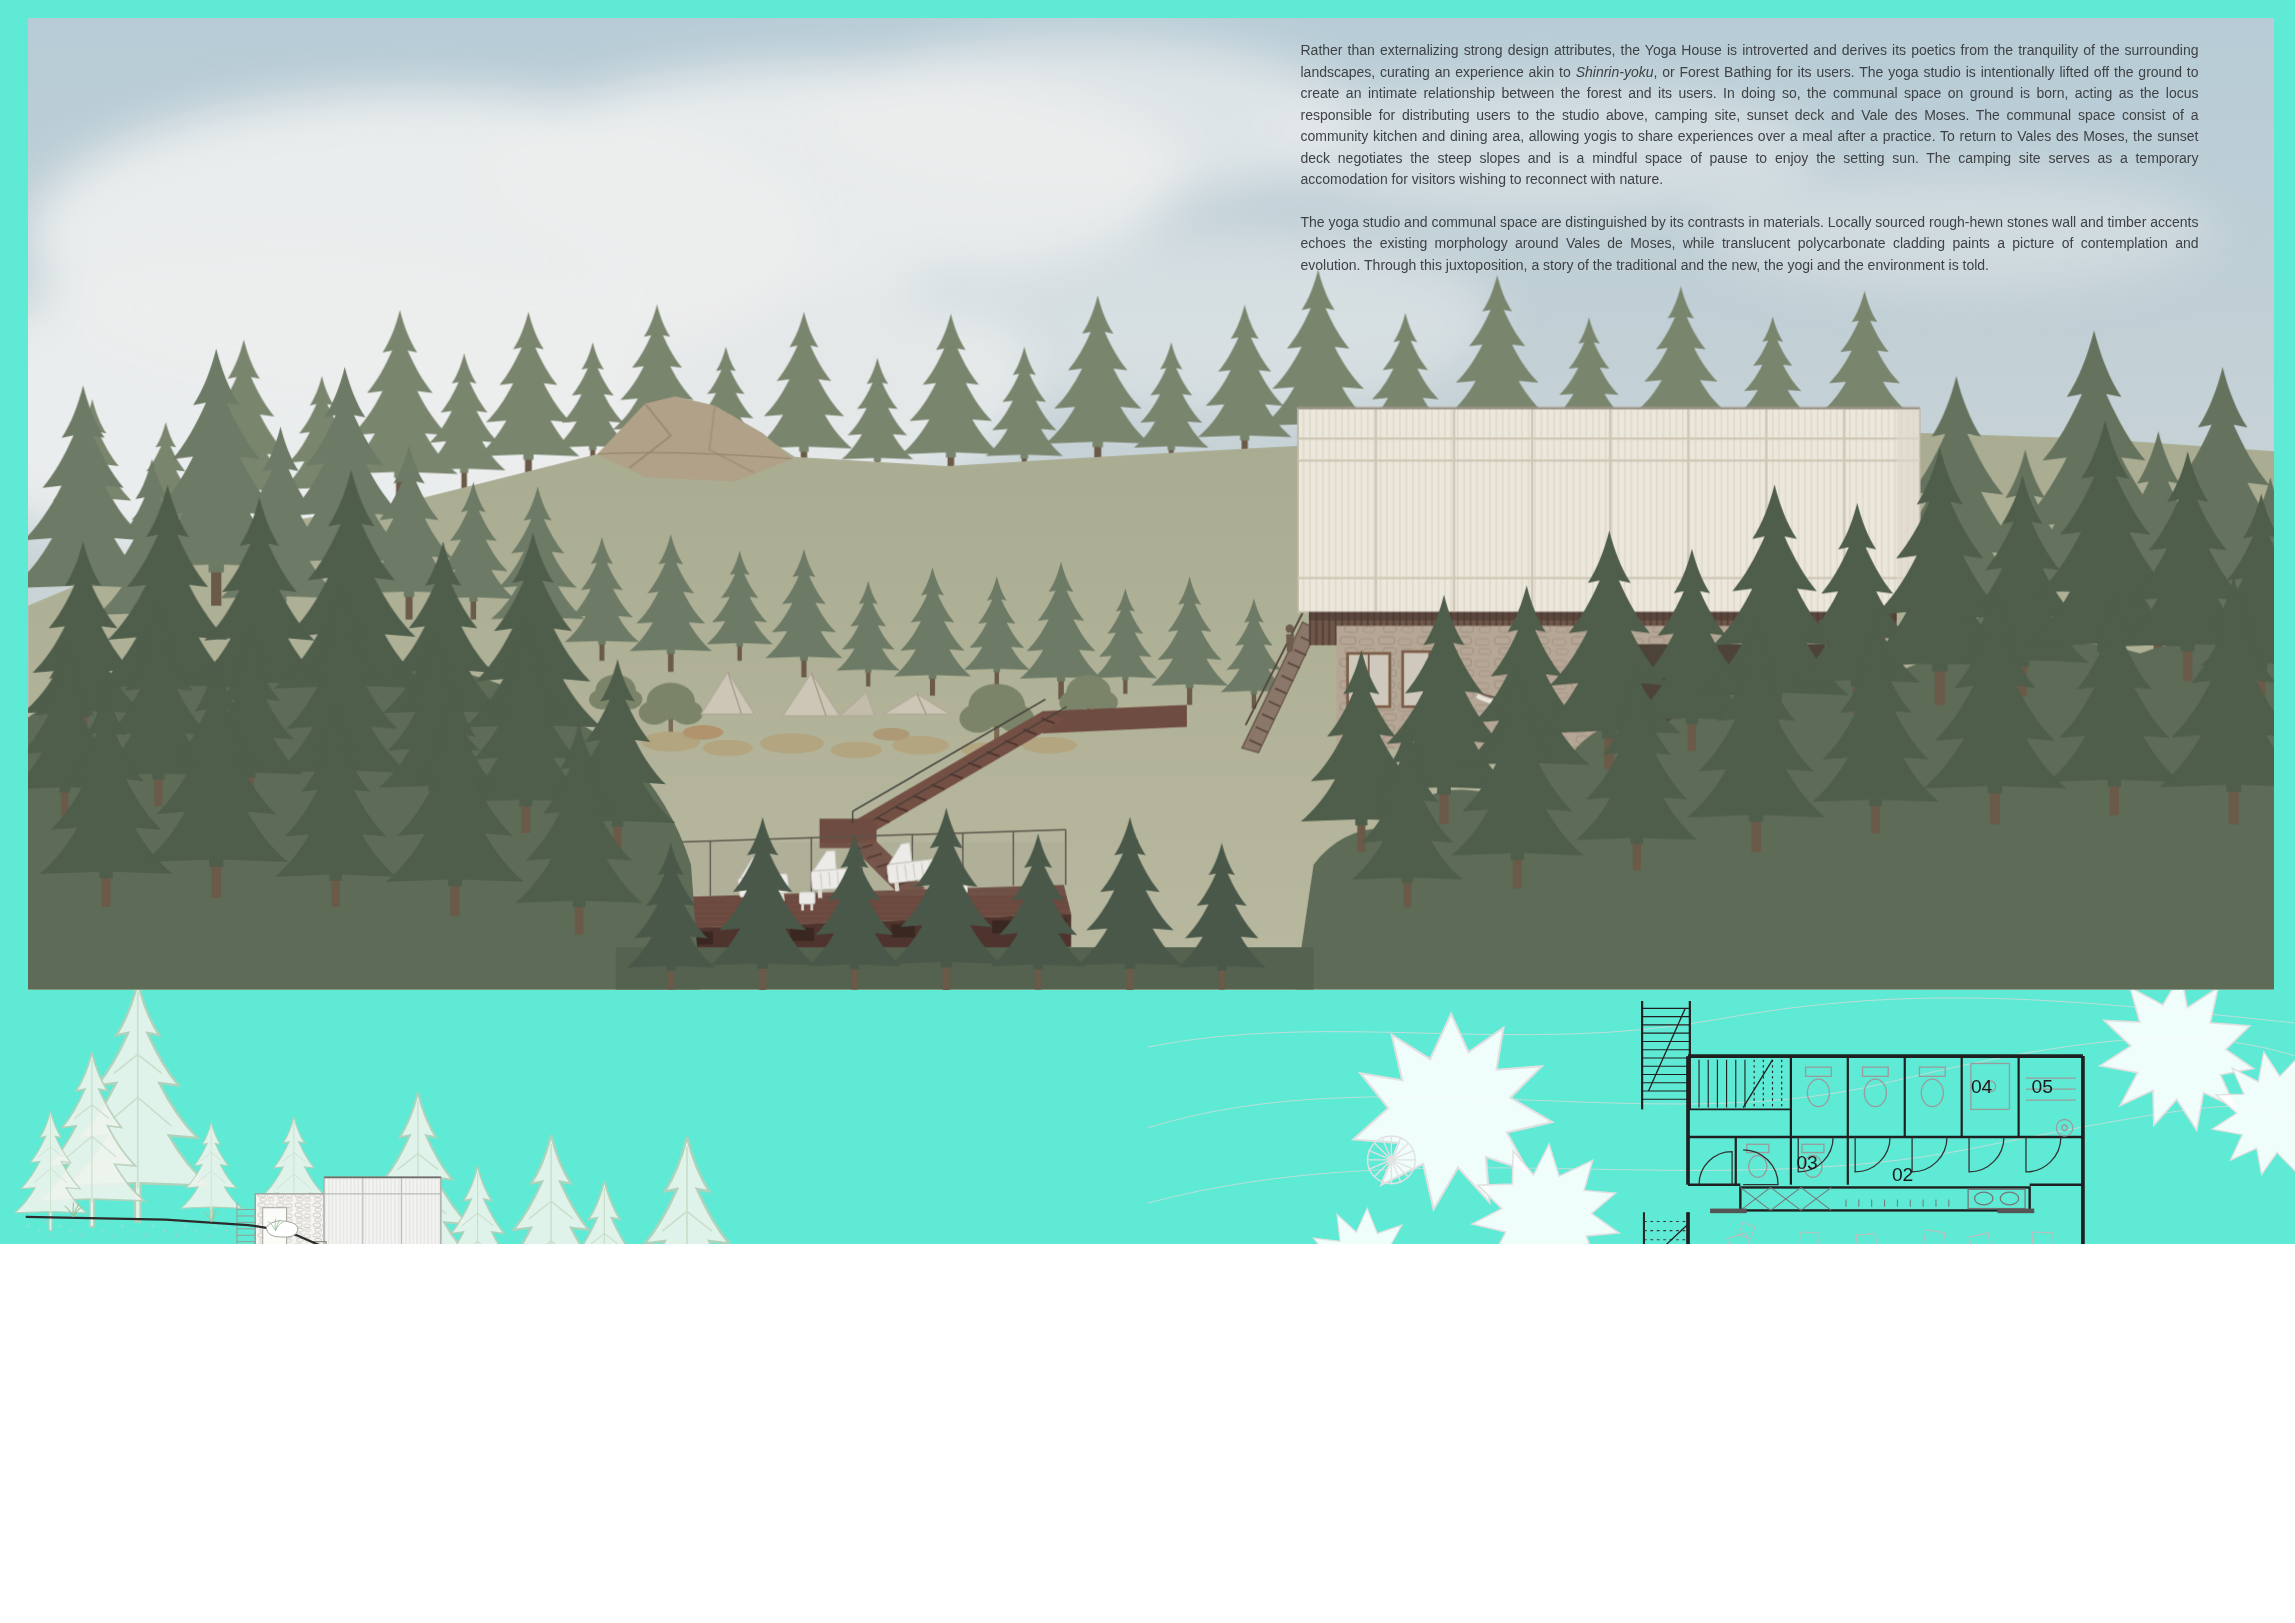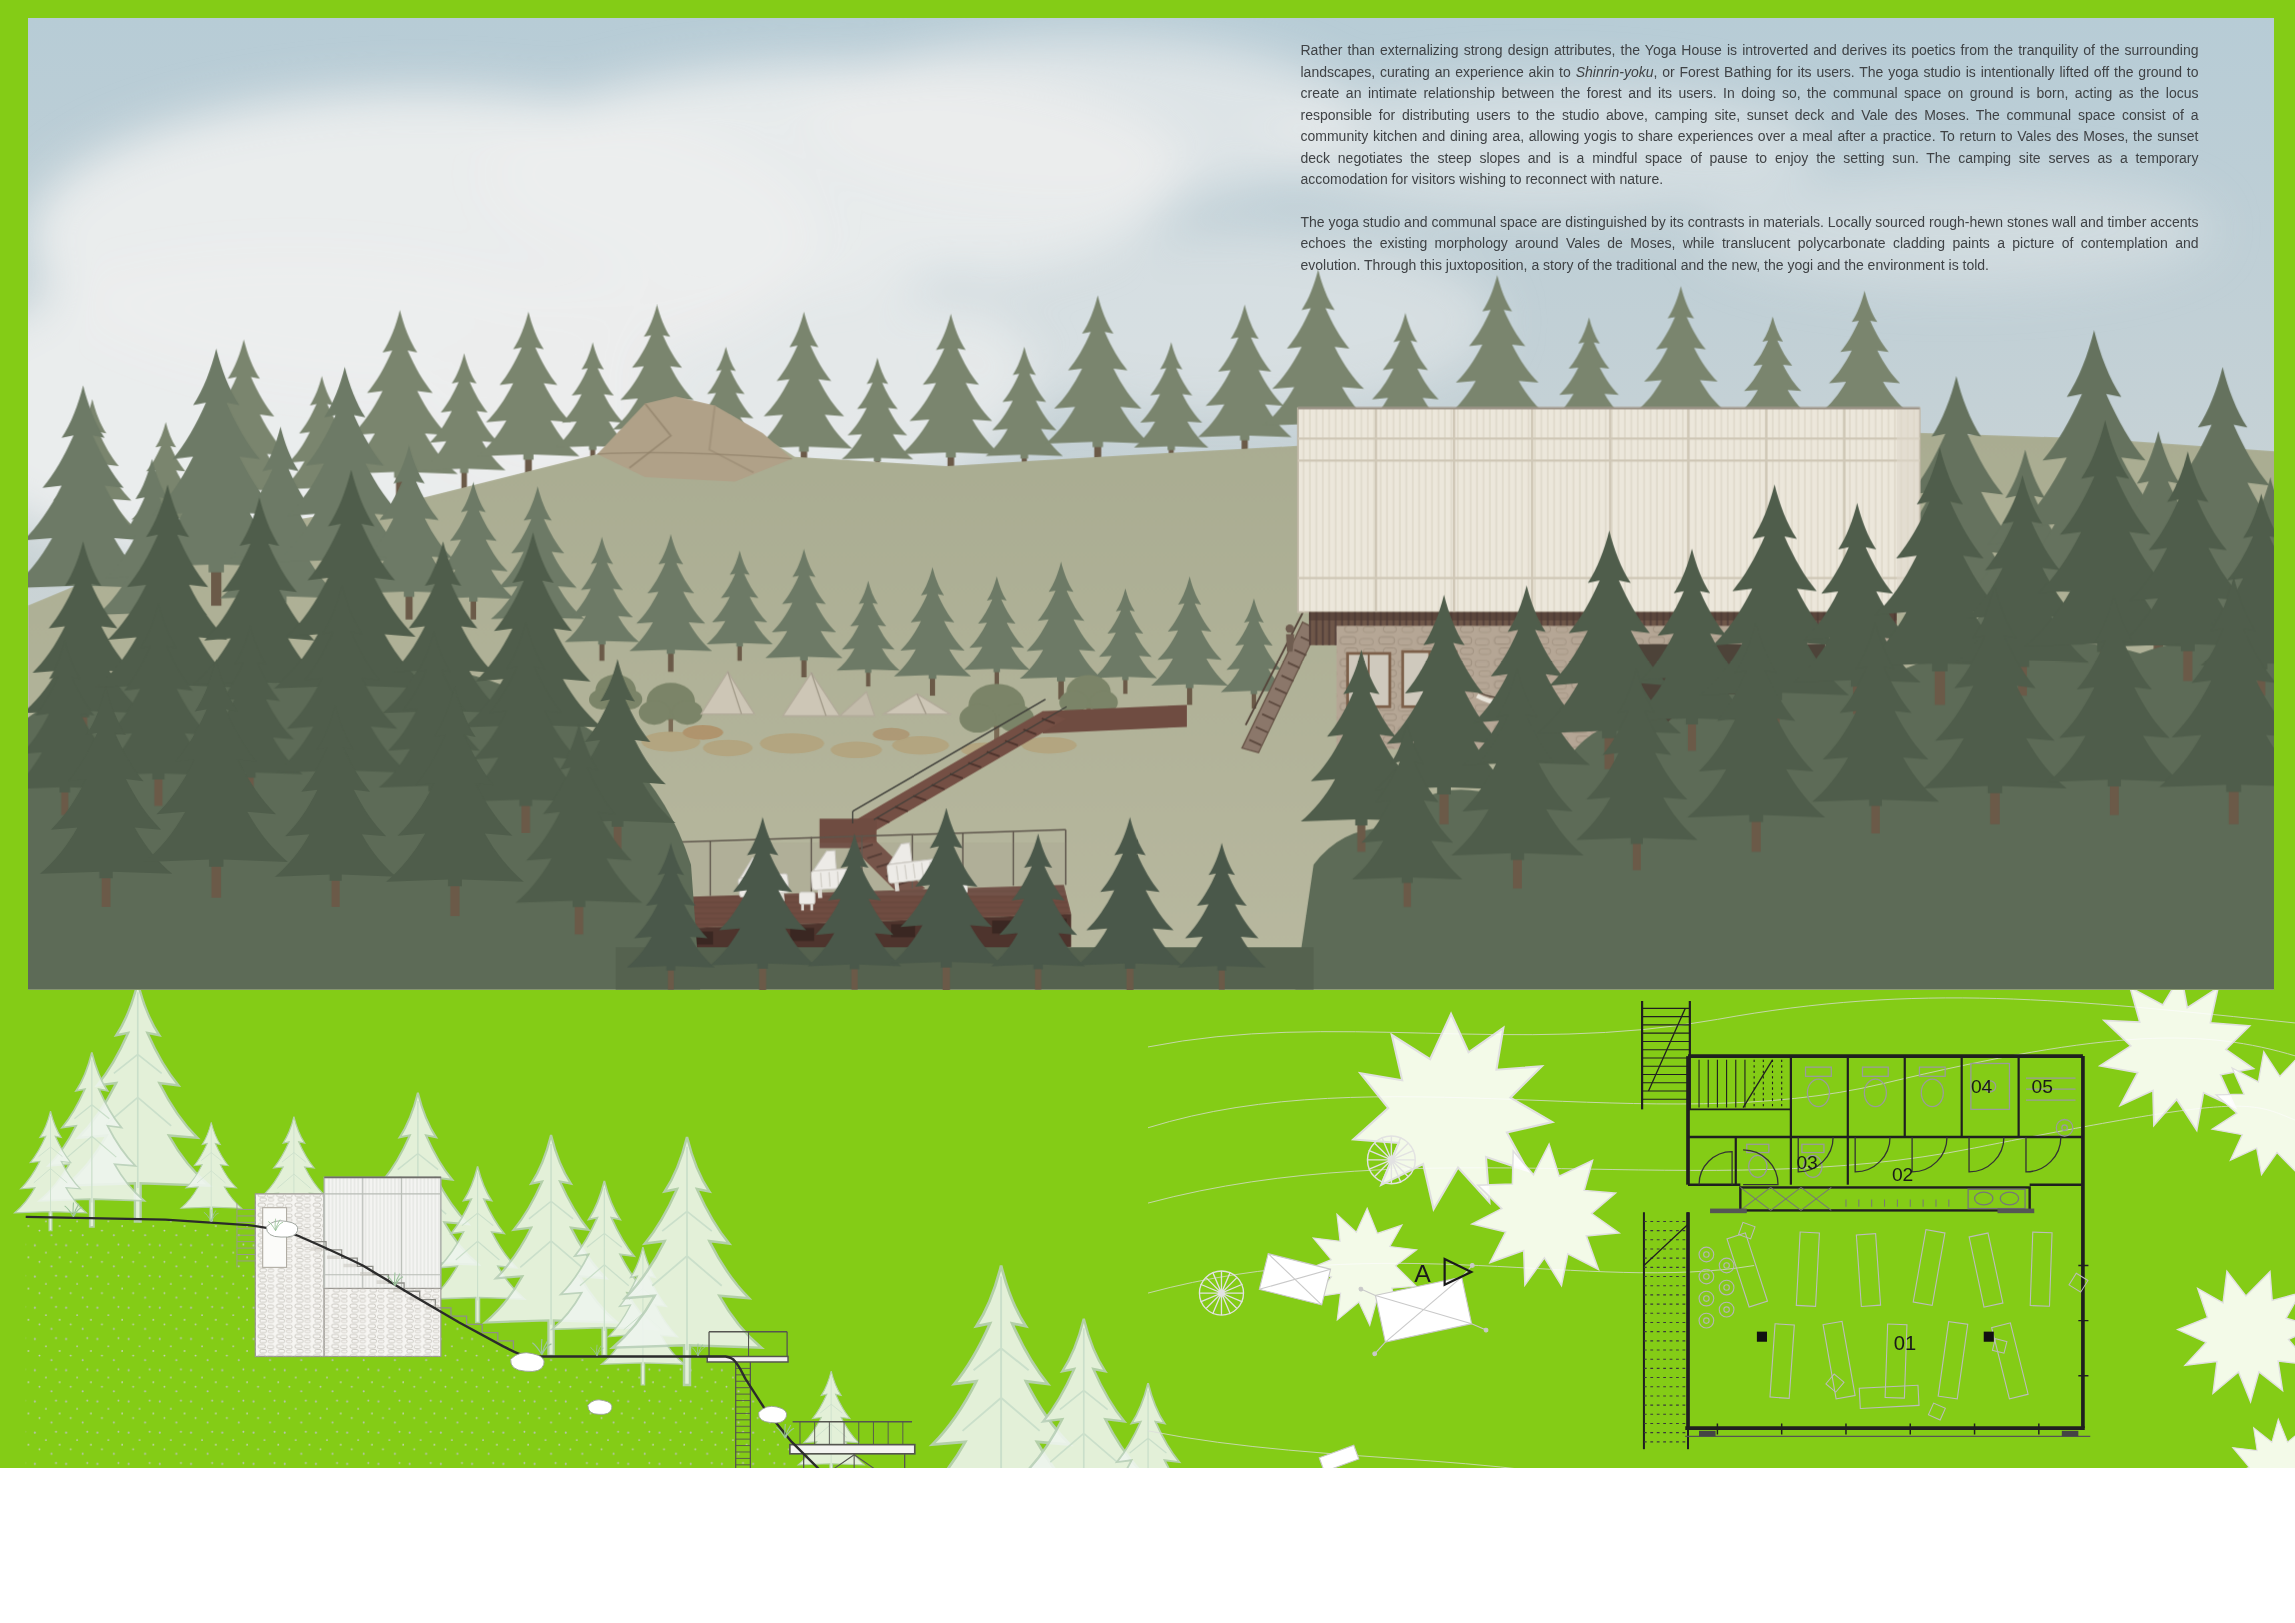--- a/index.html
+++ b/index.html
@@ -6,21 +6,21 @@
     --sky_top:#b7ccd6; --sky_mid:#c9d3d6; --cloud:#eceeee;
     --hill_top:#a9ac91; --hill_bottom:#b9b9a0;
     --tree_far:#7a856e; --tree_mid:#6d7a66; --tree_dark:#5d6b57; --tree_deep:#4f5d4b;
     --polycarbonate:#ece7db; --stone:#b5a695; --timber_band:#6f5749;
     --deck_wood:#6f4c41; --deck_dark:#4e342d; --tent_canvas:#cdc6b6;
     --drawing_line:#2b2b2b; --elevation_tree:#b9d0b9;
     --plan_line:#1f1f1f; --text_color:#3f4245; --title_color:#141414; --label_color:#222222;
   }
   html,body{margin:0;padding:0;background:#ffffff;}
   body{font-family:"Liberation Sans",sans-serif;}
-  .board{position:relative;width:2296px;height:1468px;background:#84cc16;overflow:hidden;}
+  .board{position:relative;width:2296px;height:1244px;background:#5eead4;overflow:hidden;}
   .render{position:absolute;left:27.5px;top:18.4px;width:2247px;height:972px;}
   .render > svg{position:absolute;inset:0;display:block;}
   .description{position:absolute;left:1273px;top:22px;width:898px;color:var(--text_color);
     font-size:14px;line-height:21.5px;text-align:justify;}
   .description p{margin:0 0 21px 0;}
   .elevation{position:absolute;left:0;top:990px;width:1194px;height:634px;}
   .plan{position:absolute;left:1148px;top:990px;width:1148px;height:634px;}
   .elevation > svg,.plan > svg{position:absolute;inset:0;display:block;}
   .title-block{position:absolute;font-weight:bold;font-size:22px;line-height:28px;
     color:var(--title_color);letter-spacing:0.4px;white-space:nowrap;}

